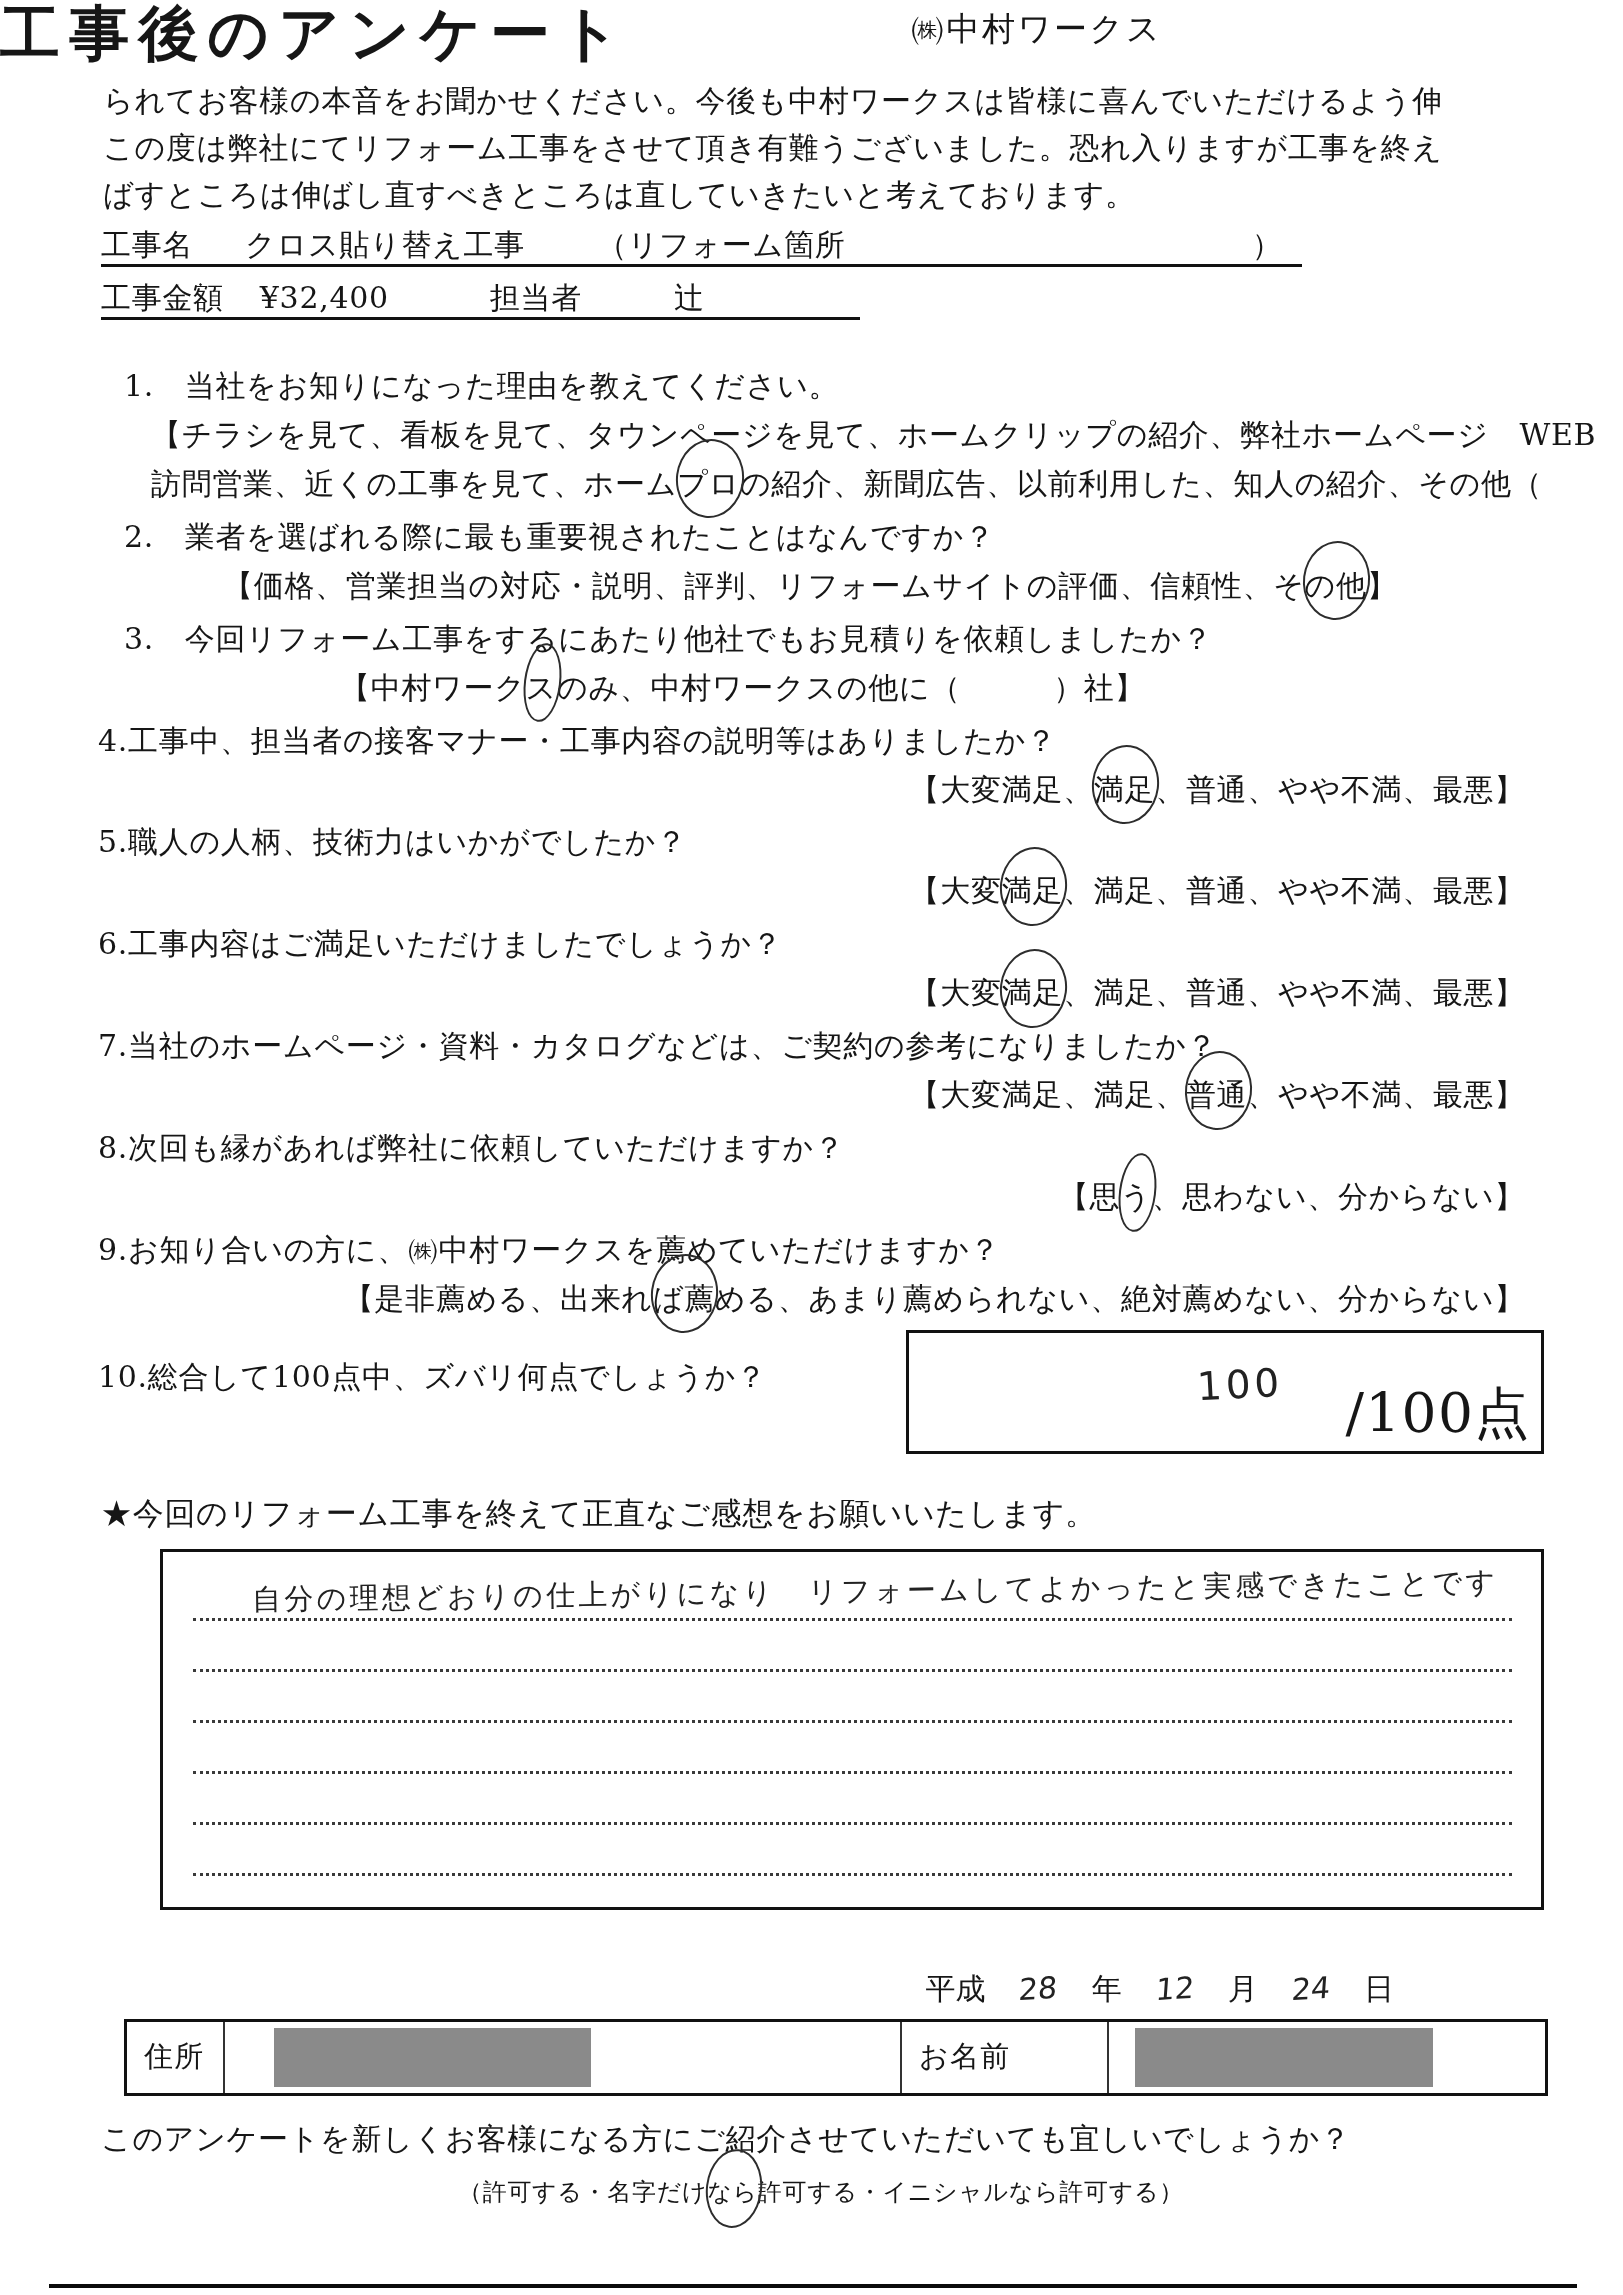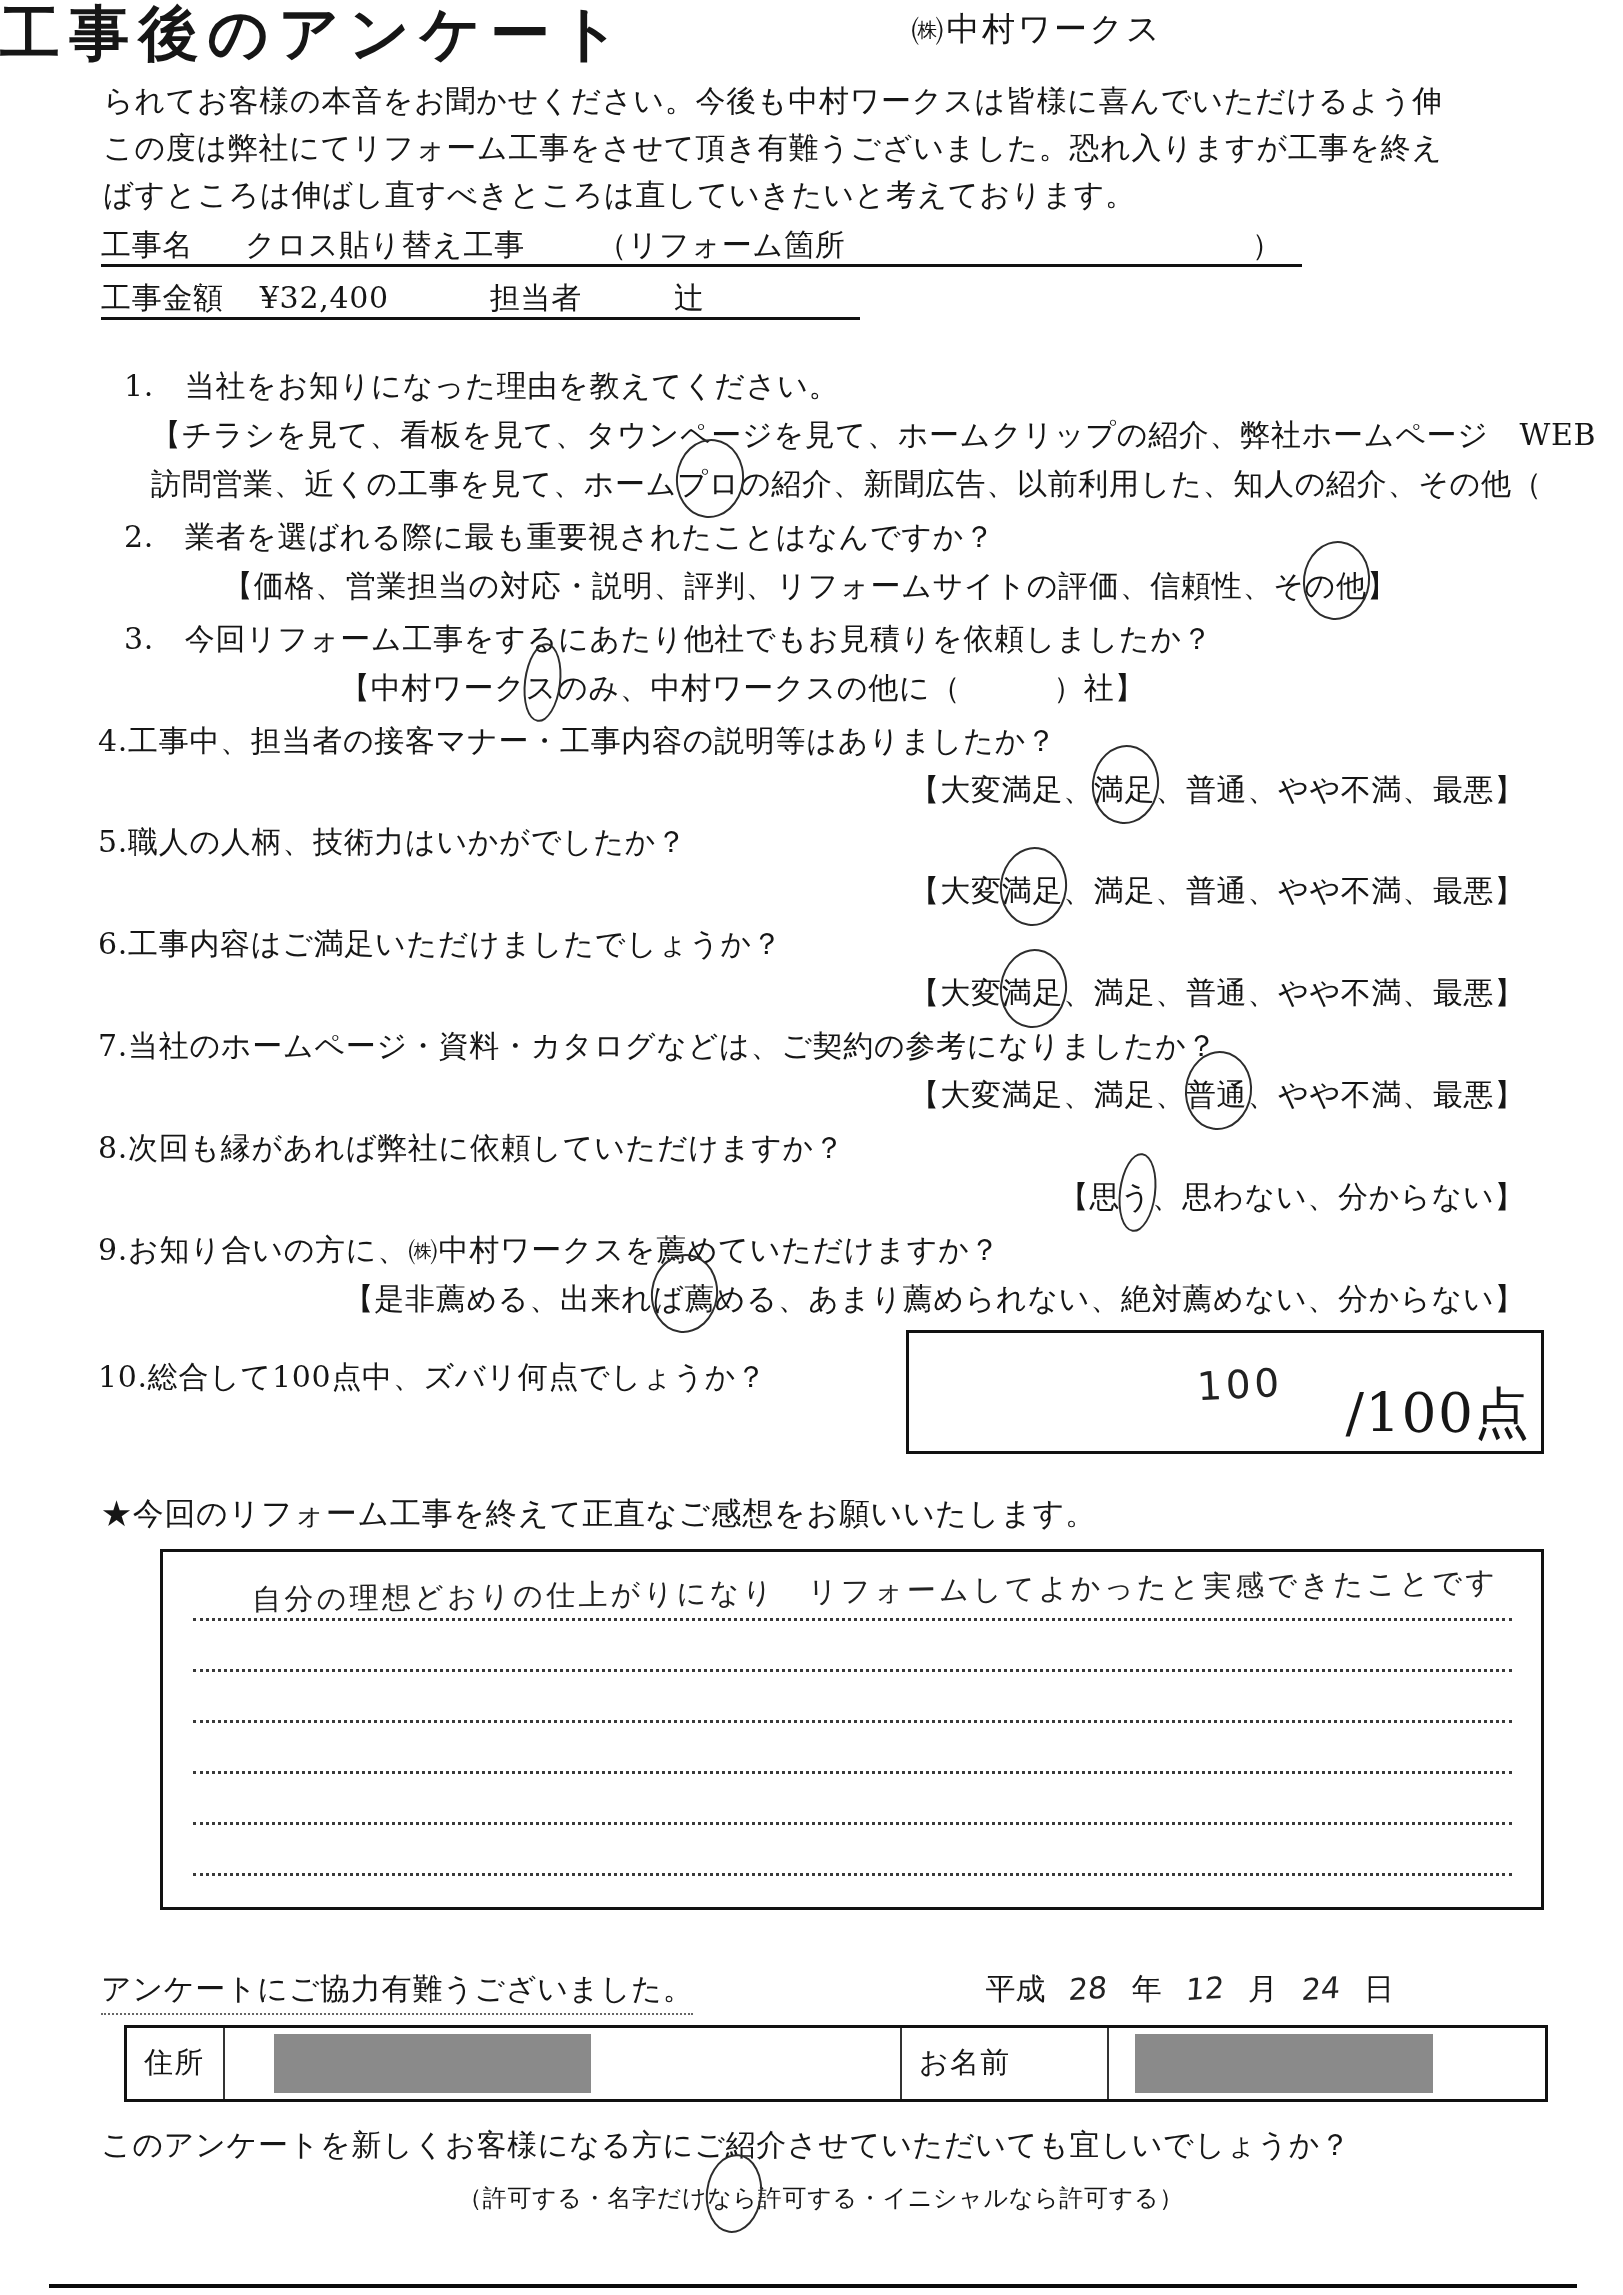--- a/index.html
+++ b/index.html
@@ -54,21 +54,21 @@
     box-sizing:border-box;padding:2.6px 29.5px 31px 29.5px;}
   .cline{height:48px;border-bottom:3.3px dotted #3a3a3a;}
   .cline-first{height:63px;border-bottom:3.3px dotted #3a3a3a;
     display:flex;align-items:flex-end;overflow:visible;}
   .hw-comment{font-size:29px;letter-spacing:3.3px;white-space:nowrap;
     transform:rotate(-0.8deg);padding:0 0 5.2px 59px;}
   
   .thanks-row{display:flex;align-items:baseline;margin-top:59px;}
   .thanks{margin-left:101px;font-size:30px;white-space:nowrap;letter-spacing:0.7px;
     border-bottom:2.6px dotted #666;padding-bottom:3.9px;}
-  .date{display:flex;align-items:baseline;gap:24px;margin-left:auto;margin-right:229px;
+  .date{display:flex;align-items:baseline;gap:34px;margin-left:auto;margin-right:229px;
     font-size:30px;}
   .dnum{font-size:30px;transform:skewX(-8deg) rotate(-4deg);}
   
   .info-table{display:flex;margin:9.2px 0 0 124px;width:1424px;height:77px;
     border:3.3px solid #111;box-sizing:border-box;align-items:stretch;}
   .it-cell{display:flex;align-items:center;box-sizing:border-box;}
   .it-label{font-size:29px;padding-left:17px;letter-spacing:1.3px;}
   .c1{width:98px;border-right:2px solid #333;}
   .c2{width:677px;border-right:2px solid #333;}
   .c3{width:207px;border-right:2px solid #333;}
@@ -177,21 +177,20 @@
       <span class="hw hw-comment">自分の理想どおりの仕上がりになり　リフォームしてよかったと実感できたことです</span>
     </div>
     <div class="cline"></div>
     <div class="cline"></div>
     <div class="cline"></div>
     <div class="cline"></div>
     <div class="cline"></div>
   </div>
 
   <div class="thanks-row">
-    <div class="thanks">アンケートにご協力有難うございました。</div>
     <div class="date">
       <span>平成</span>
       <span class="hw dnum">28</span>
       <span>年</span>
       <span class="hw dnum">12</span>
       <span>月</span>
       <span class="hw dnum">24</span>
       <span>日</span>
     </div>
   </div>

